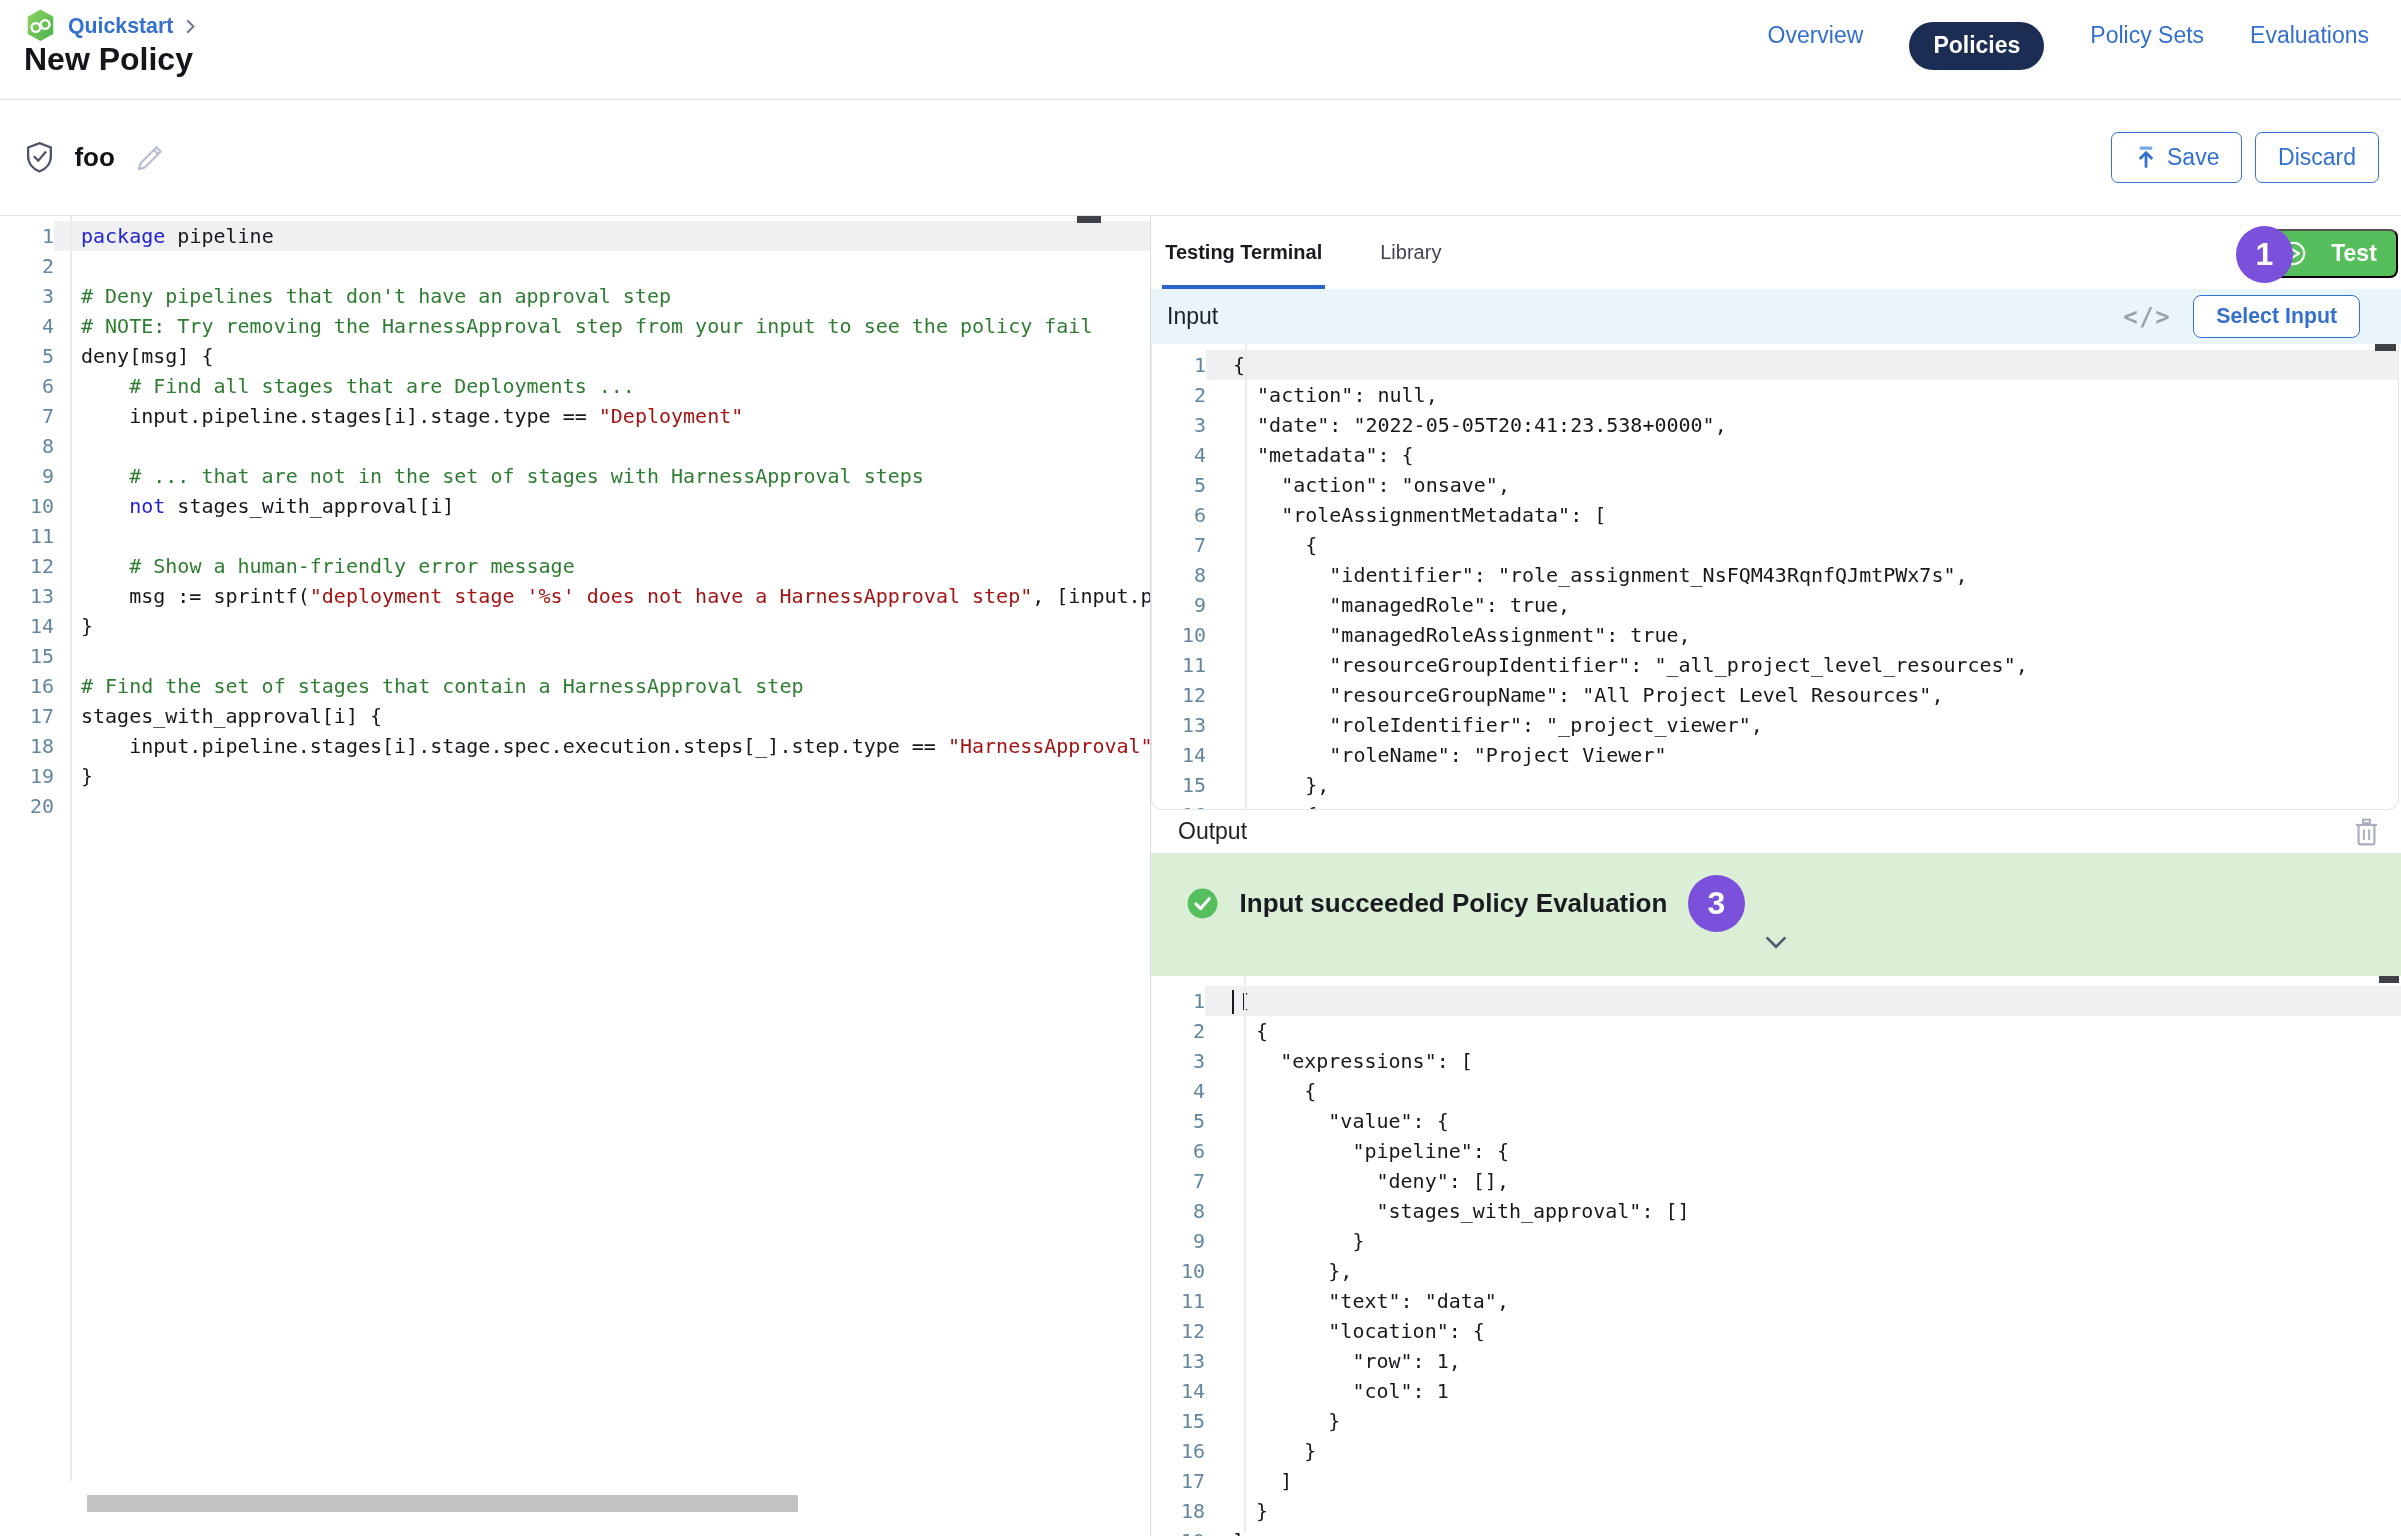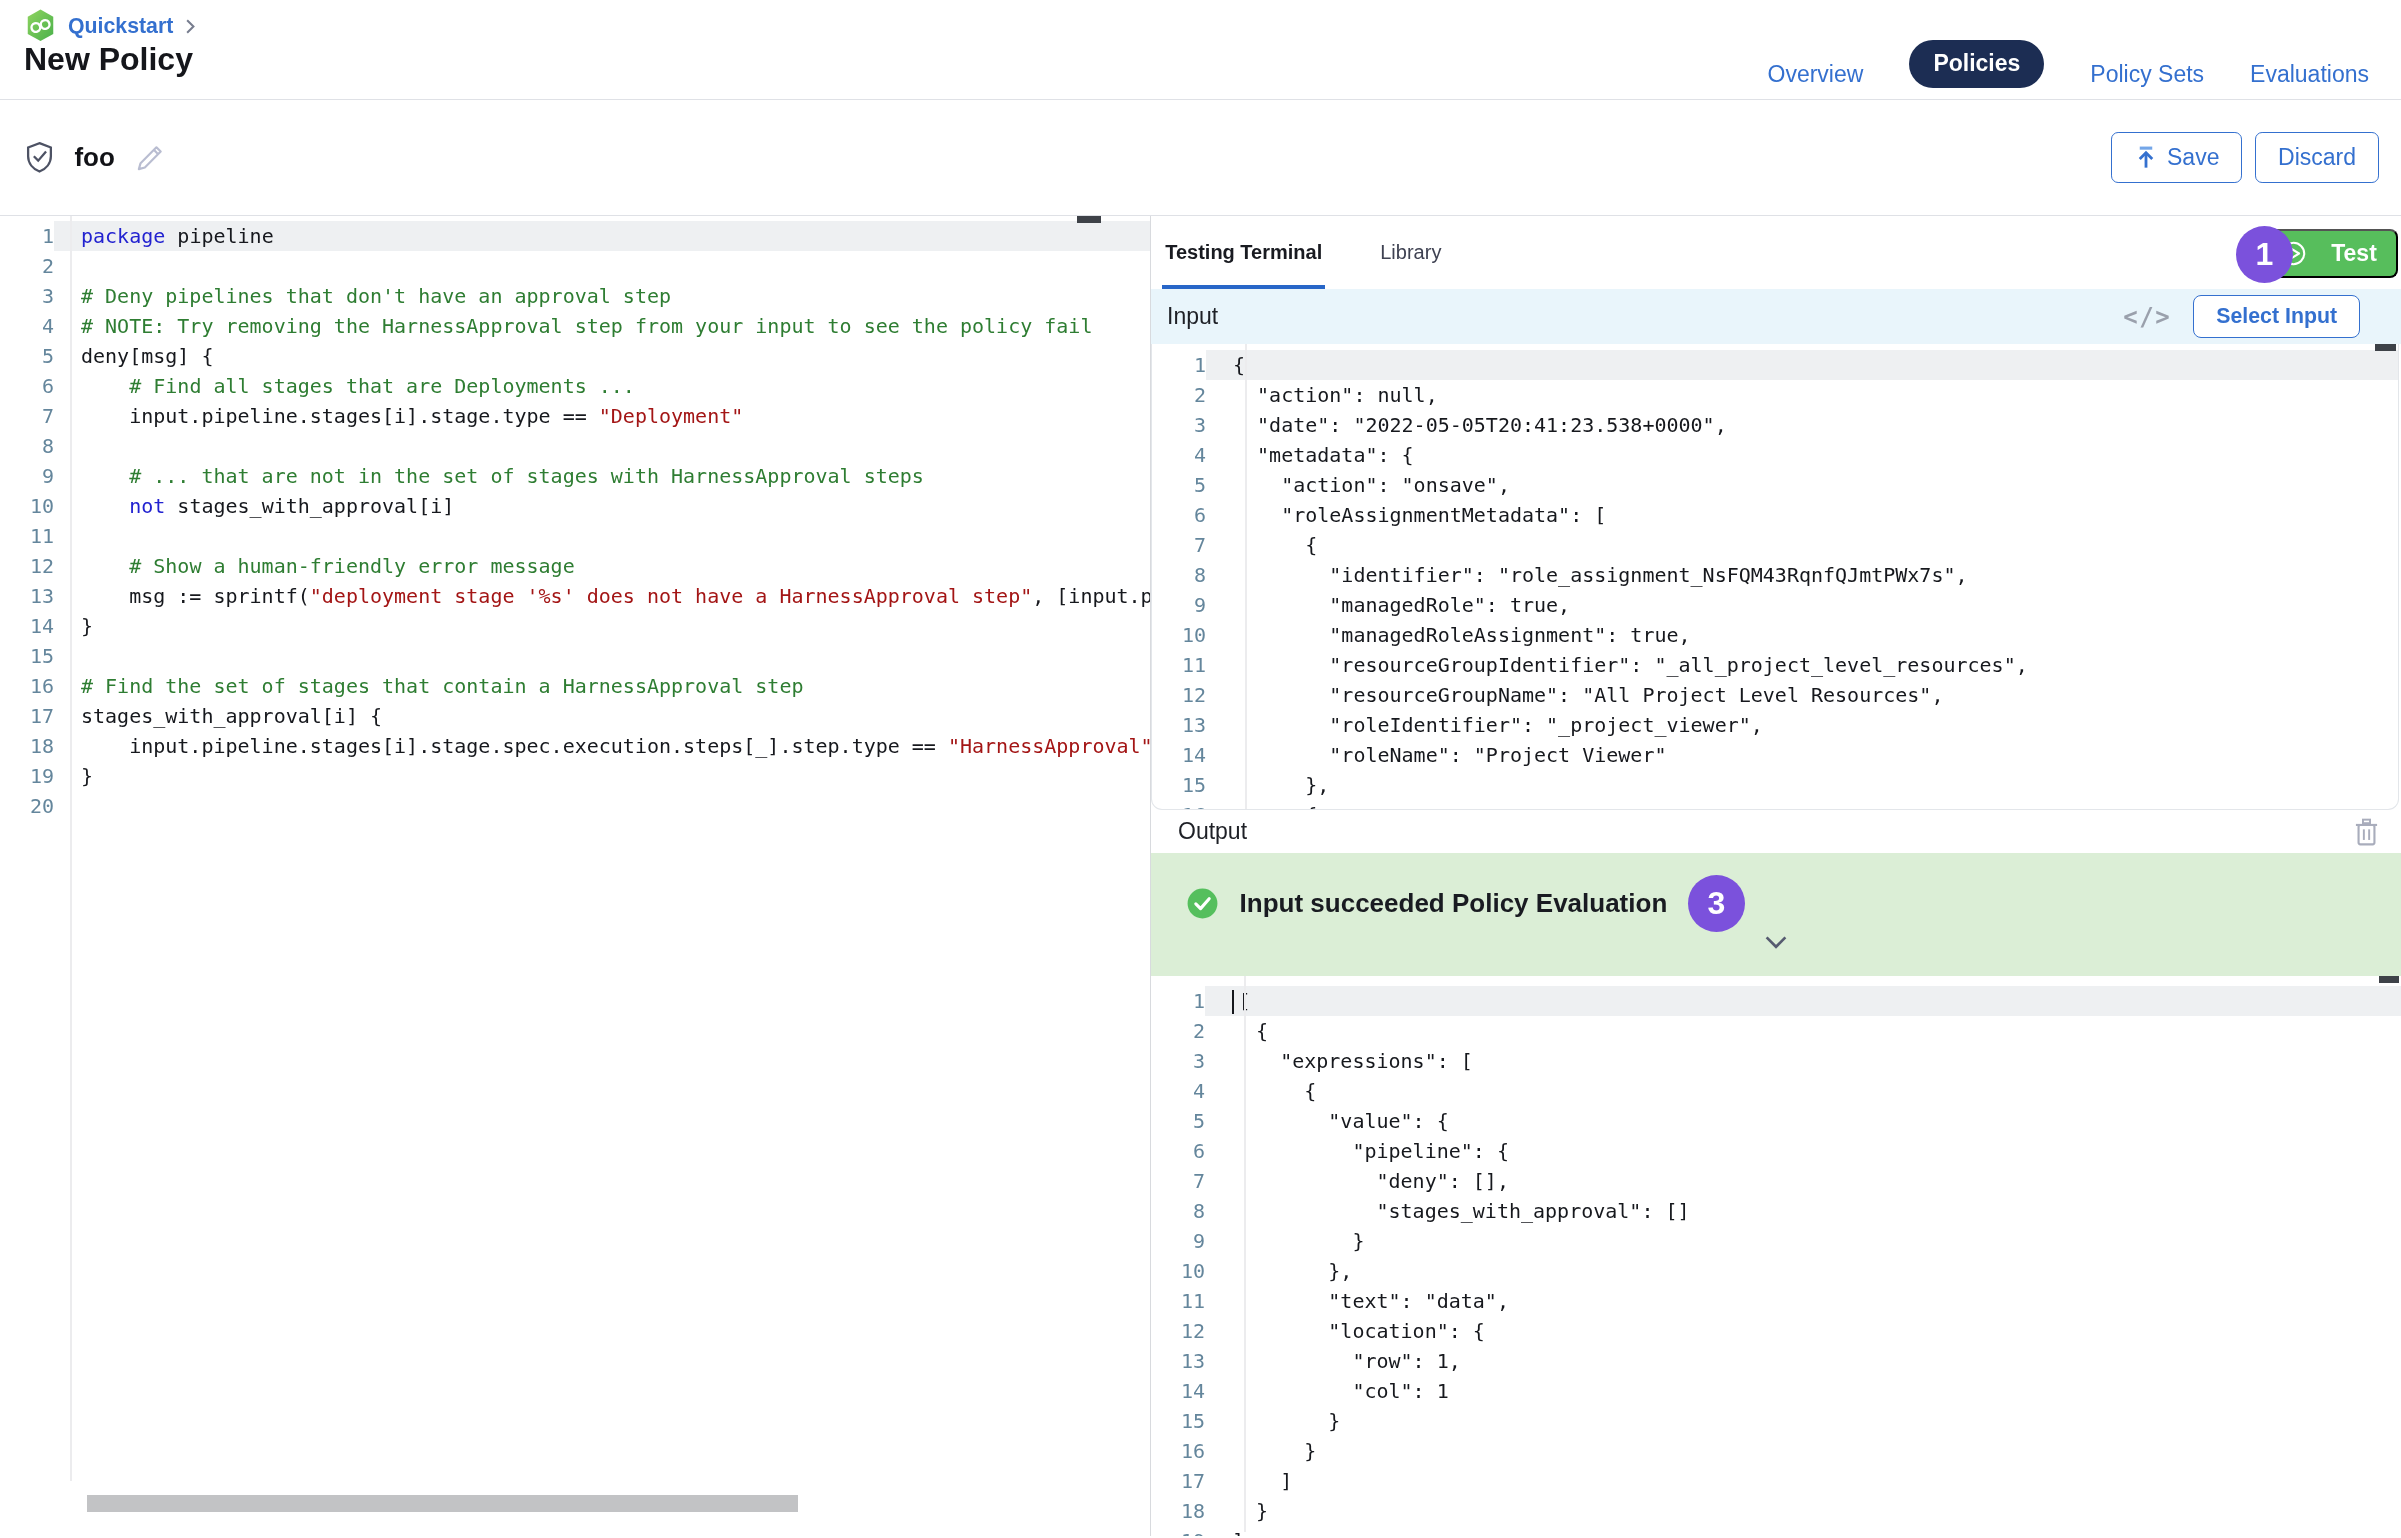--- a/index.html
+++ b/index.html
@@ -4,21 +4,21 @@
 <style>
   html,body{margin:0;padding:0;background:#fff;}
   .page{position:relative;width:2401px;height:1538px;background:#fff;overflow:hidden;
         font-family:"Liberation Sans",sans-serif;color:#1b1d24;}
 
   
   .topbar{height:99px;border-bottom:1.6px solid #dfe1e6;position:relative;}
   .breadcrumb{position:absolute;left:24px;top:8px;display:flex;align-items:center;gap:11px;}
   .crumb-link{color:#3470cf;font-size:21.3px;font-weight:600;}
   .page-title{position:absolute;left:24px;top:41px;font-size:32px;font-weight:700;color:#15161b;}
-  .topnav{position:absolute;right:32px;top:40px;display:flex;align-items:flex-end;gap:46px;}
+  .topnav{position:absolute;right:32px;top:22px;display:flex;align-items:flex-start;gap:46px;}
   .nav-link{color:#3470cf;font-size:23px;font-weight:500;}
   .nav-pill{background:#1c2d53;color:#fff;font-size:23px;font-weight:600;
             padding:10.3px 24px;border-radius:790px;}
 
   
   .subbar{height:116px;border-bottom:1.6px solid #dfe1e6;display:flex;align-items:center;
           justify-content:space-between;padding:0 22px;box-sizing:border-box;gap:21px;}
   .subbar-left{display:flex;align-items:center;gap:17.4px;}
   .policy-name{font-size:26px;font-weight:700;color:#111216;}
   .subbar-right{display:flex;align-items:center;gap:12.6px;}

